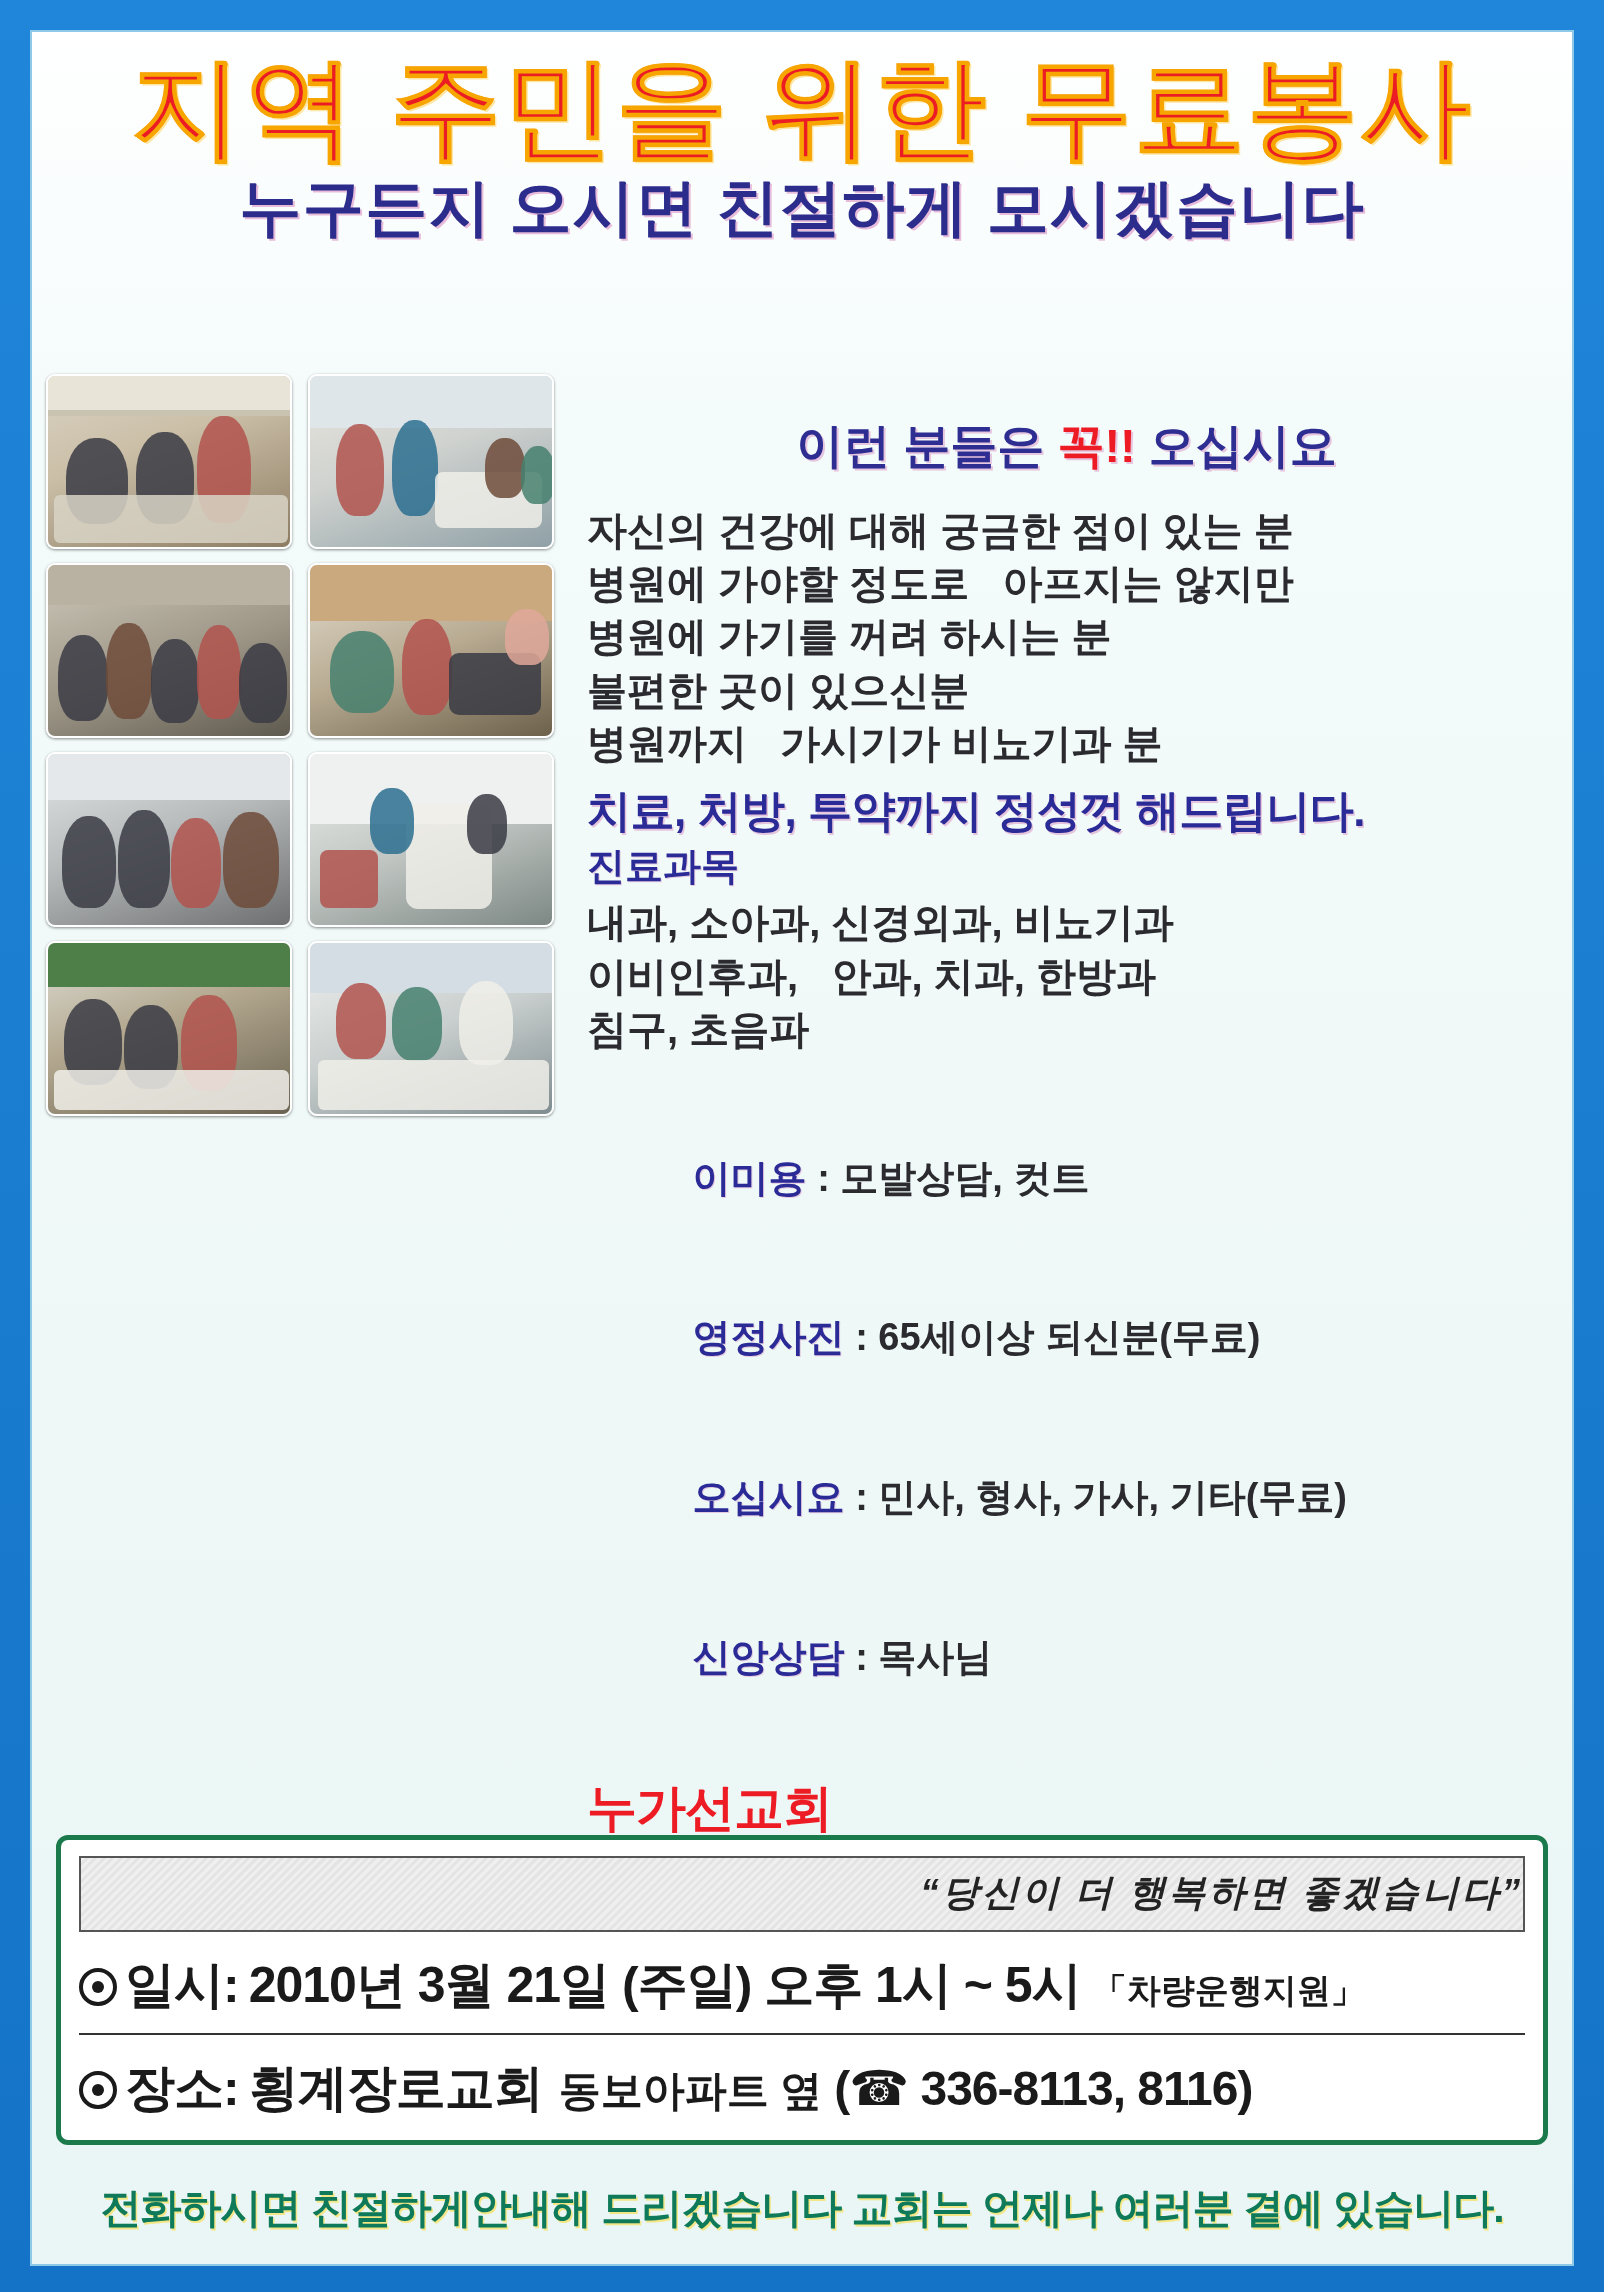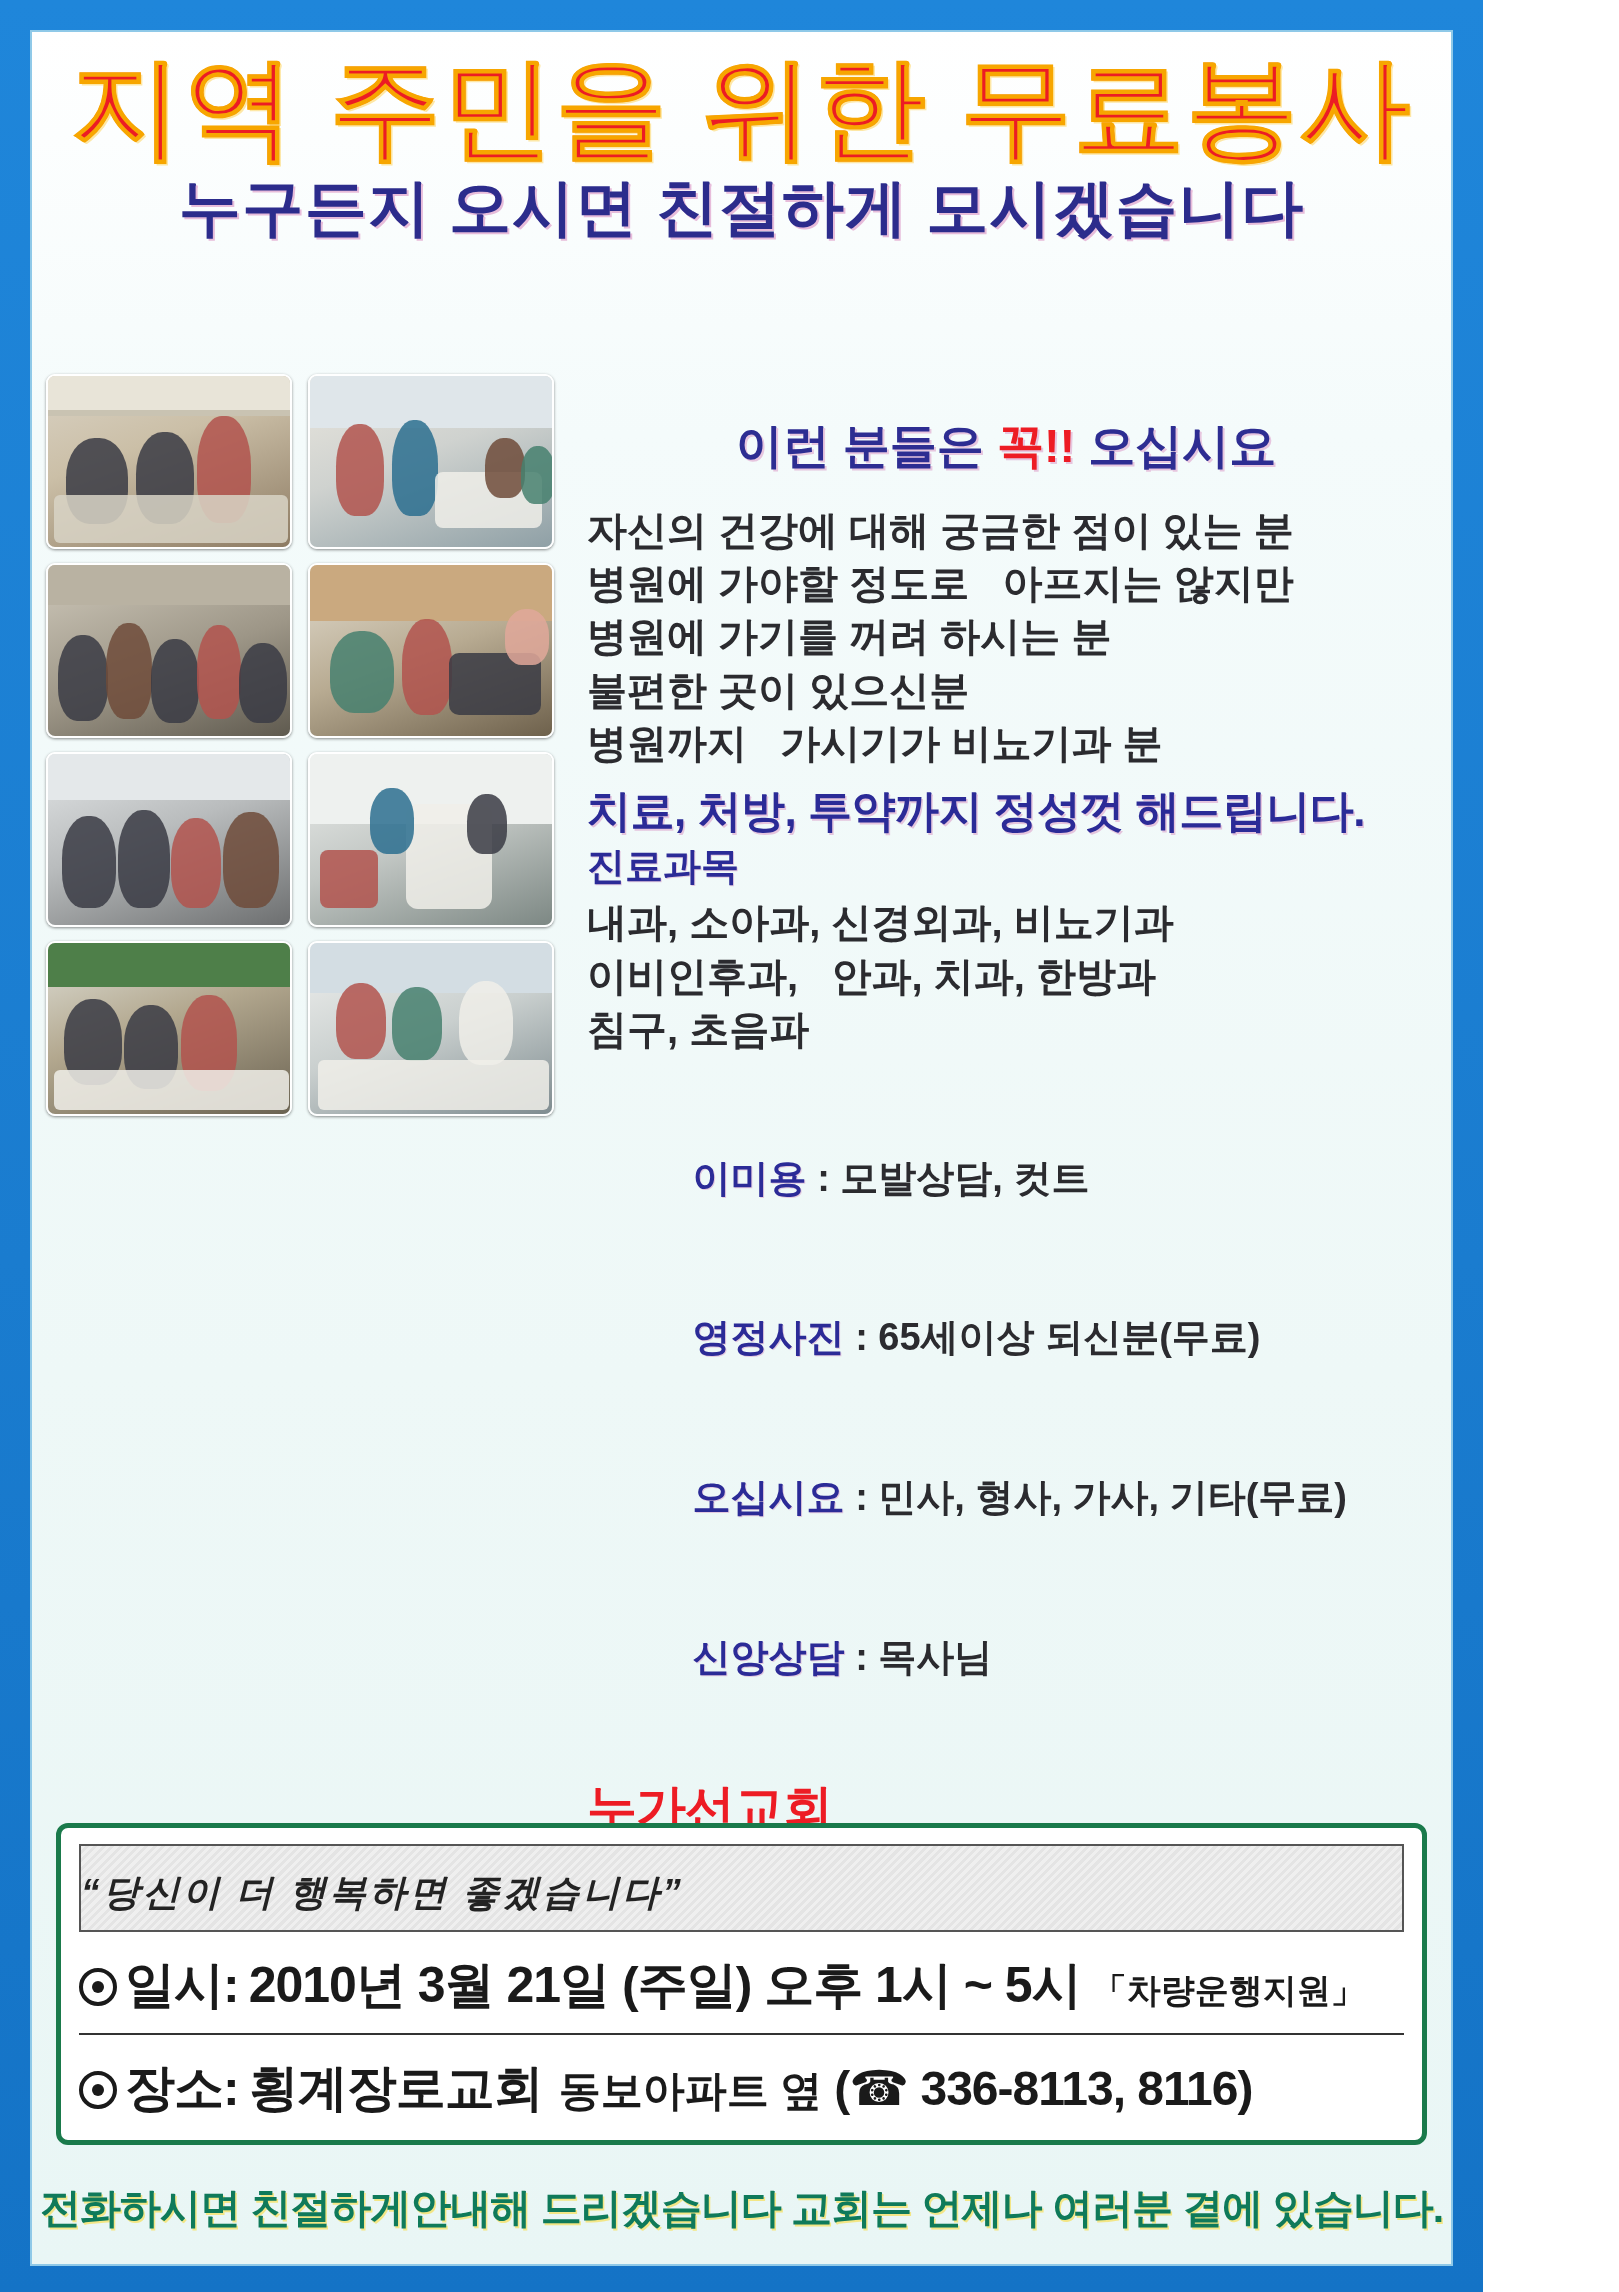--- a/index.html
+++ b/index.html
@@ -5,21 +5,21 @@
   html, body {
     margin: 0;
     padding: 0;
     background: #ffffff;
   }
   body {
     font-family: "Liberation Sans", "DejaVu Sans", sans-serif;
   }
   #poster {
     position: relative;
-    width: 1483px;
+    width: 1604px;
     height: 2292px;
     background: #1b7fd4;
     box-sizing: border-box;
     overflow: hidden;
   }
   
   .frame-outer {
     position: absolute;
     inset: 0;
     background: linear-gradient(180deg, #1f86da 0%, #1a7ccf 55%, #1473c6 100%);
@@ -200,22 +200,22 @@
     border: 5px solid #1a7a4b;
     border-radius: 12px;
     background: #ffffff;
     padding: 16px 18px 18px 18px;
     box-sizing: border-box;
   }
   .slogan-bar {
     border: 2px solid #555;
     background: repeating-linear-gradient(
       135deg, #efefef 0 3px, #e4e4e4 3px 6px);
-    text-align: left;
-    padding: 22px 0 12px 0;
+    text-align: right;
+    padding: 10px 0 12px 0;
   }
   .slogan-bar .slogan {
     font-size: 37px;
     font-weight: 900;
     color: #232323;
     font-style: italic;
     letter-spacing: 3px;
   }
   .info-line {
     display: flex;

